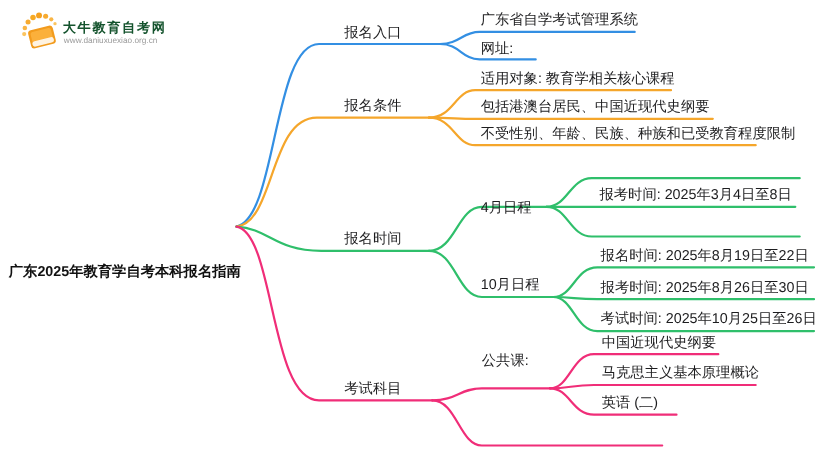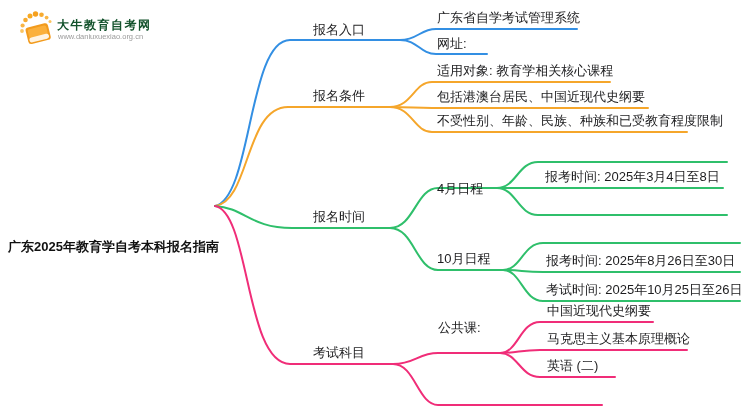--- a/index.html
+++ b/index.html
@@ -78,20 +78,21 @@
 
   <div class="node" style="left:313px;top:89px;">报名条件</div>
   <div class="node" style="left:437px;top:64px;">适用对象: 教育学相关核心课程</div>
   <div class="node" style="left:437px;top:90px;">包括港澳台居民、中国近现代史纲要</div>
   <div class="node" style="left:437px;top:114px;">不受性别、年龄、民族、种族和已受教育程度限制</div>
 
   <div class="node" style="left:313px;top:210px;">报名时间</div>
   <div class="node" style="left:437px;top:170px;margin-top:12px;">4月日程</div>
   <div class="node" style="left:545px;top:170px;">报考时间: 2025年3月4日至8日</div>
   <div class="node" style="left:437px;top:252px;">10月日程</div>
+  <div class="node" style="left:546px;top:225px;">报名时间: 2025年8月19日至22日</div>
   <div class="node" style="left:546px;top:254px;">报考时间: 2025年8月26日至30日</div>
   <div class="node" style="left:546px;top:283px;">考试时间: 2025年10月25日至26日</div>
 
   <div class="node" style="left:313px;top:346px;">考试科目</div>
   <div class="node" style="left:438px;top:321px;">公共课:</div>
   <div class="node" style="left:547px;top:332px;">马克思主义基本原理概论</div>
   <div class="node" style="left:547px;top:304px;">中国近现代史纲要</div>
   <div class="node" style="left:547px;top:359px;">英语 (二)</div>
 
 </div>

